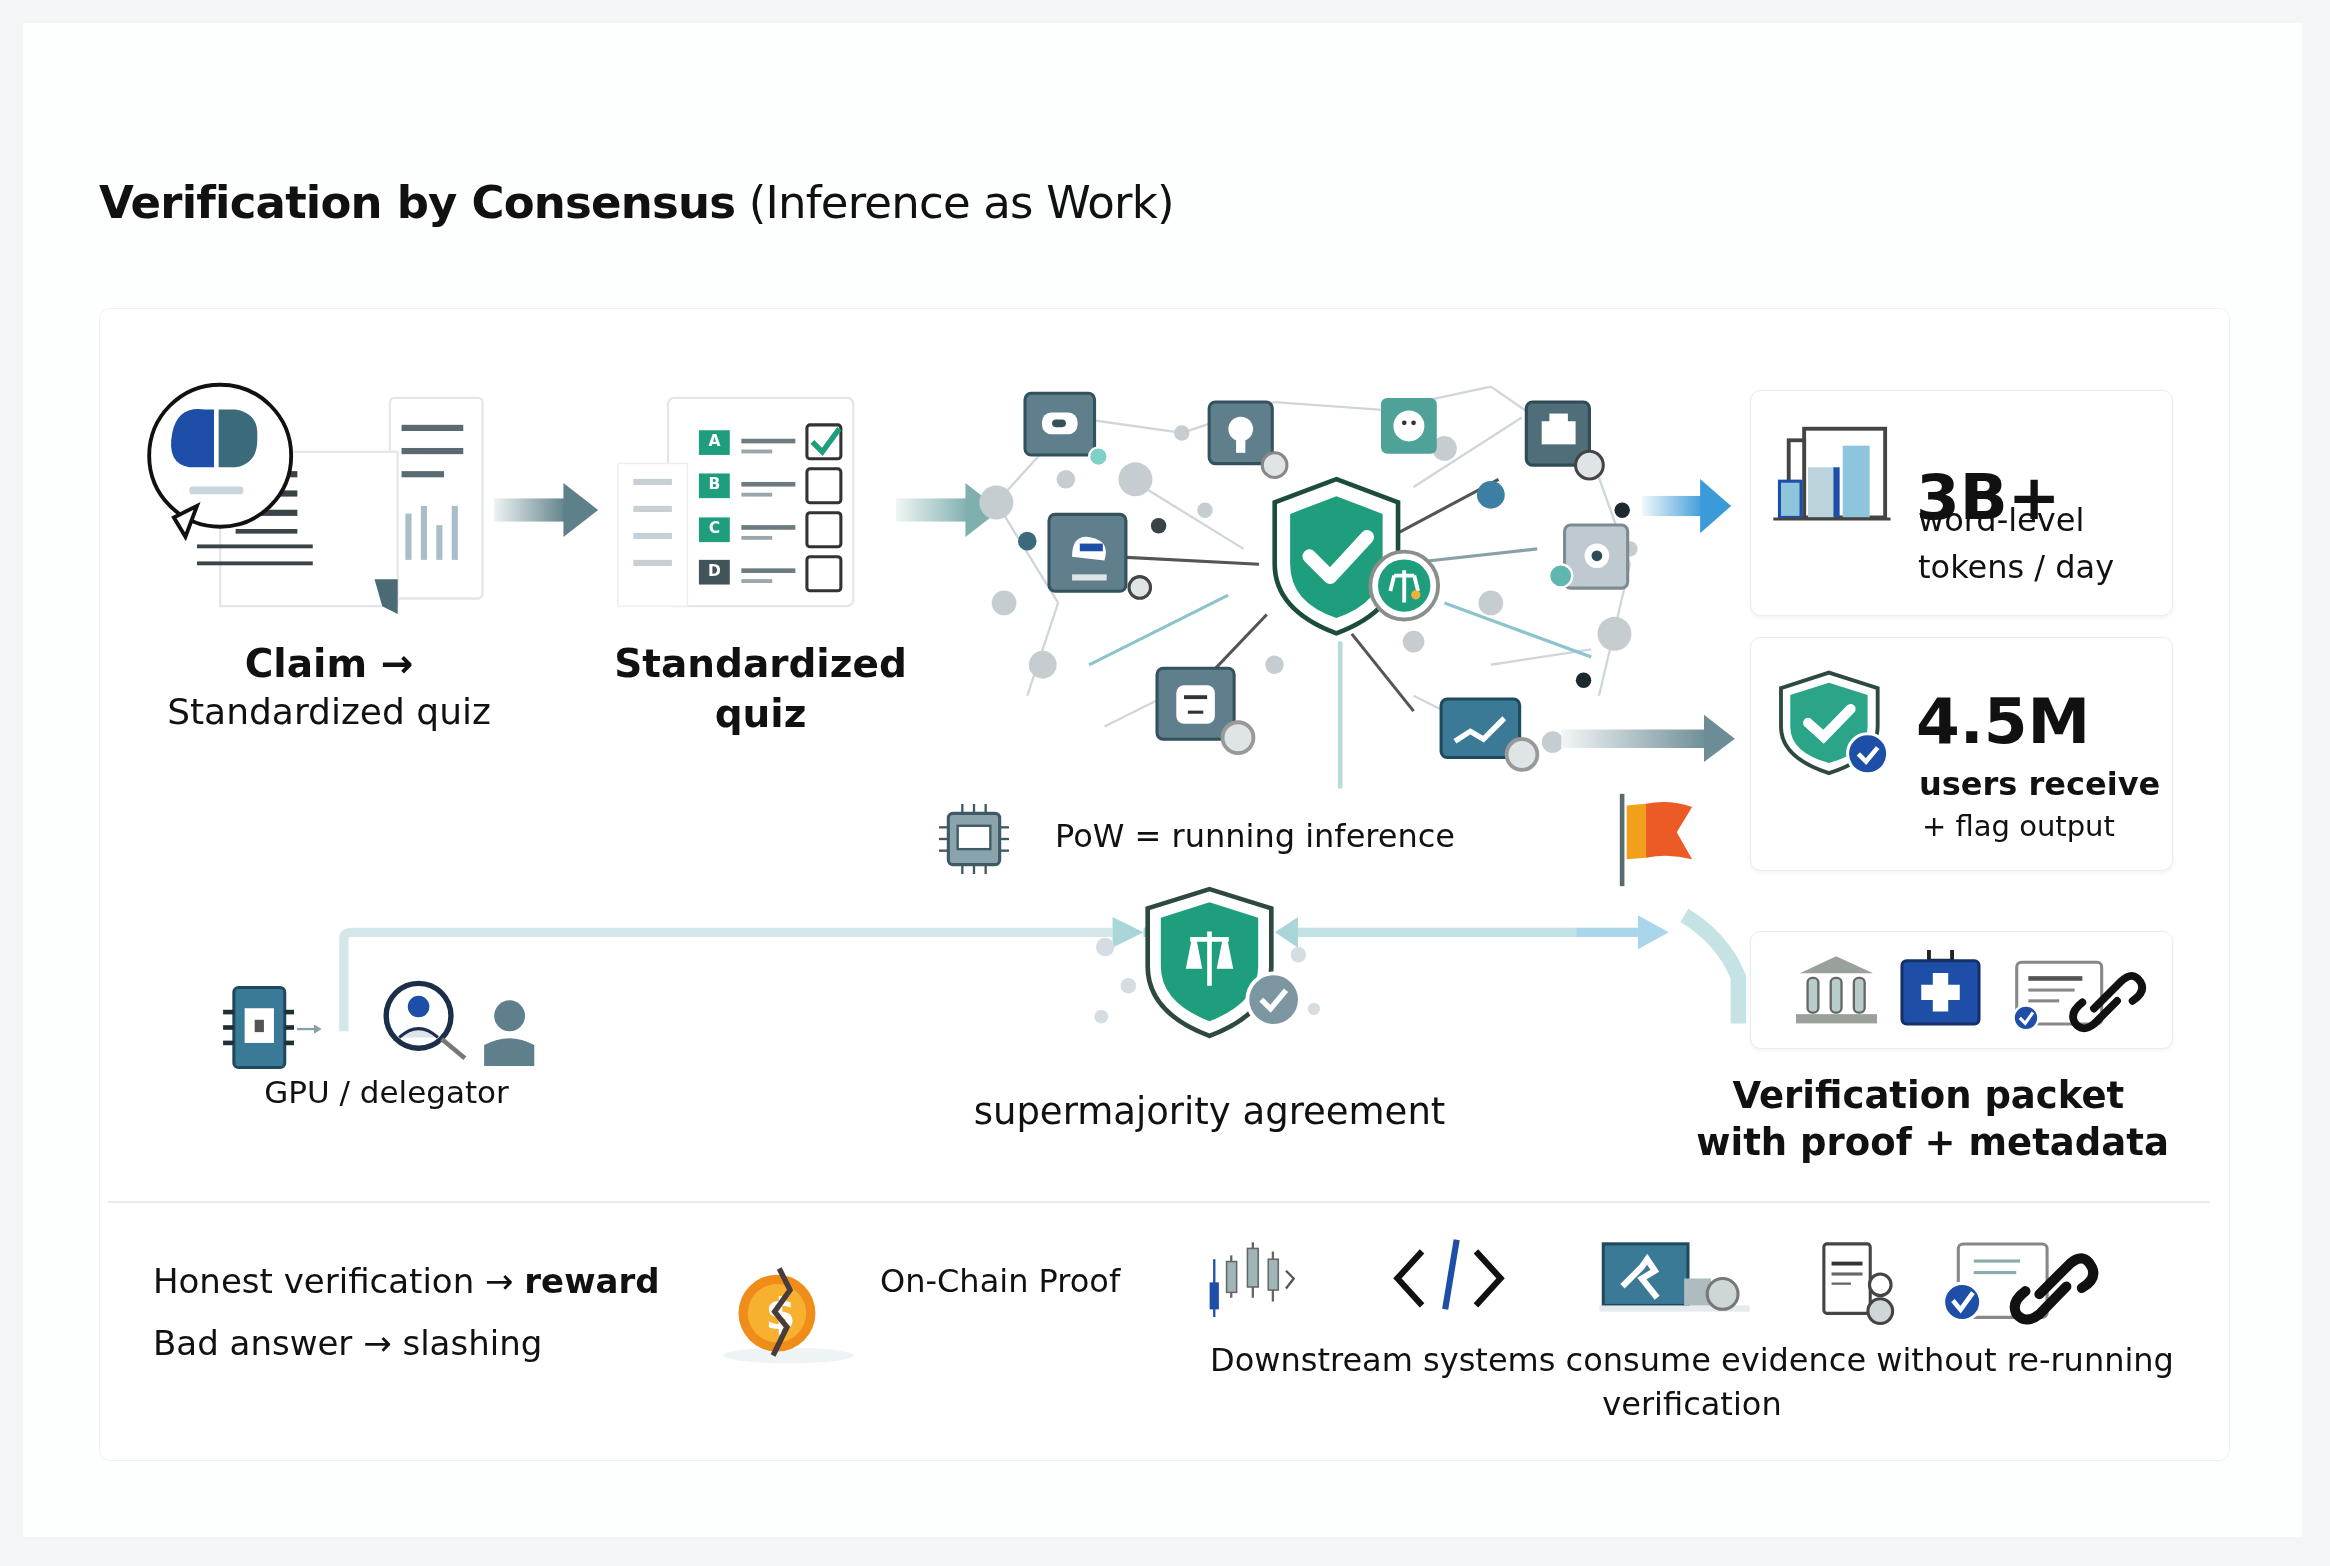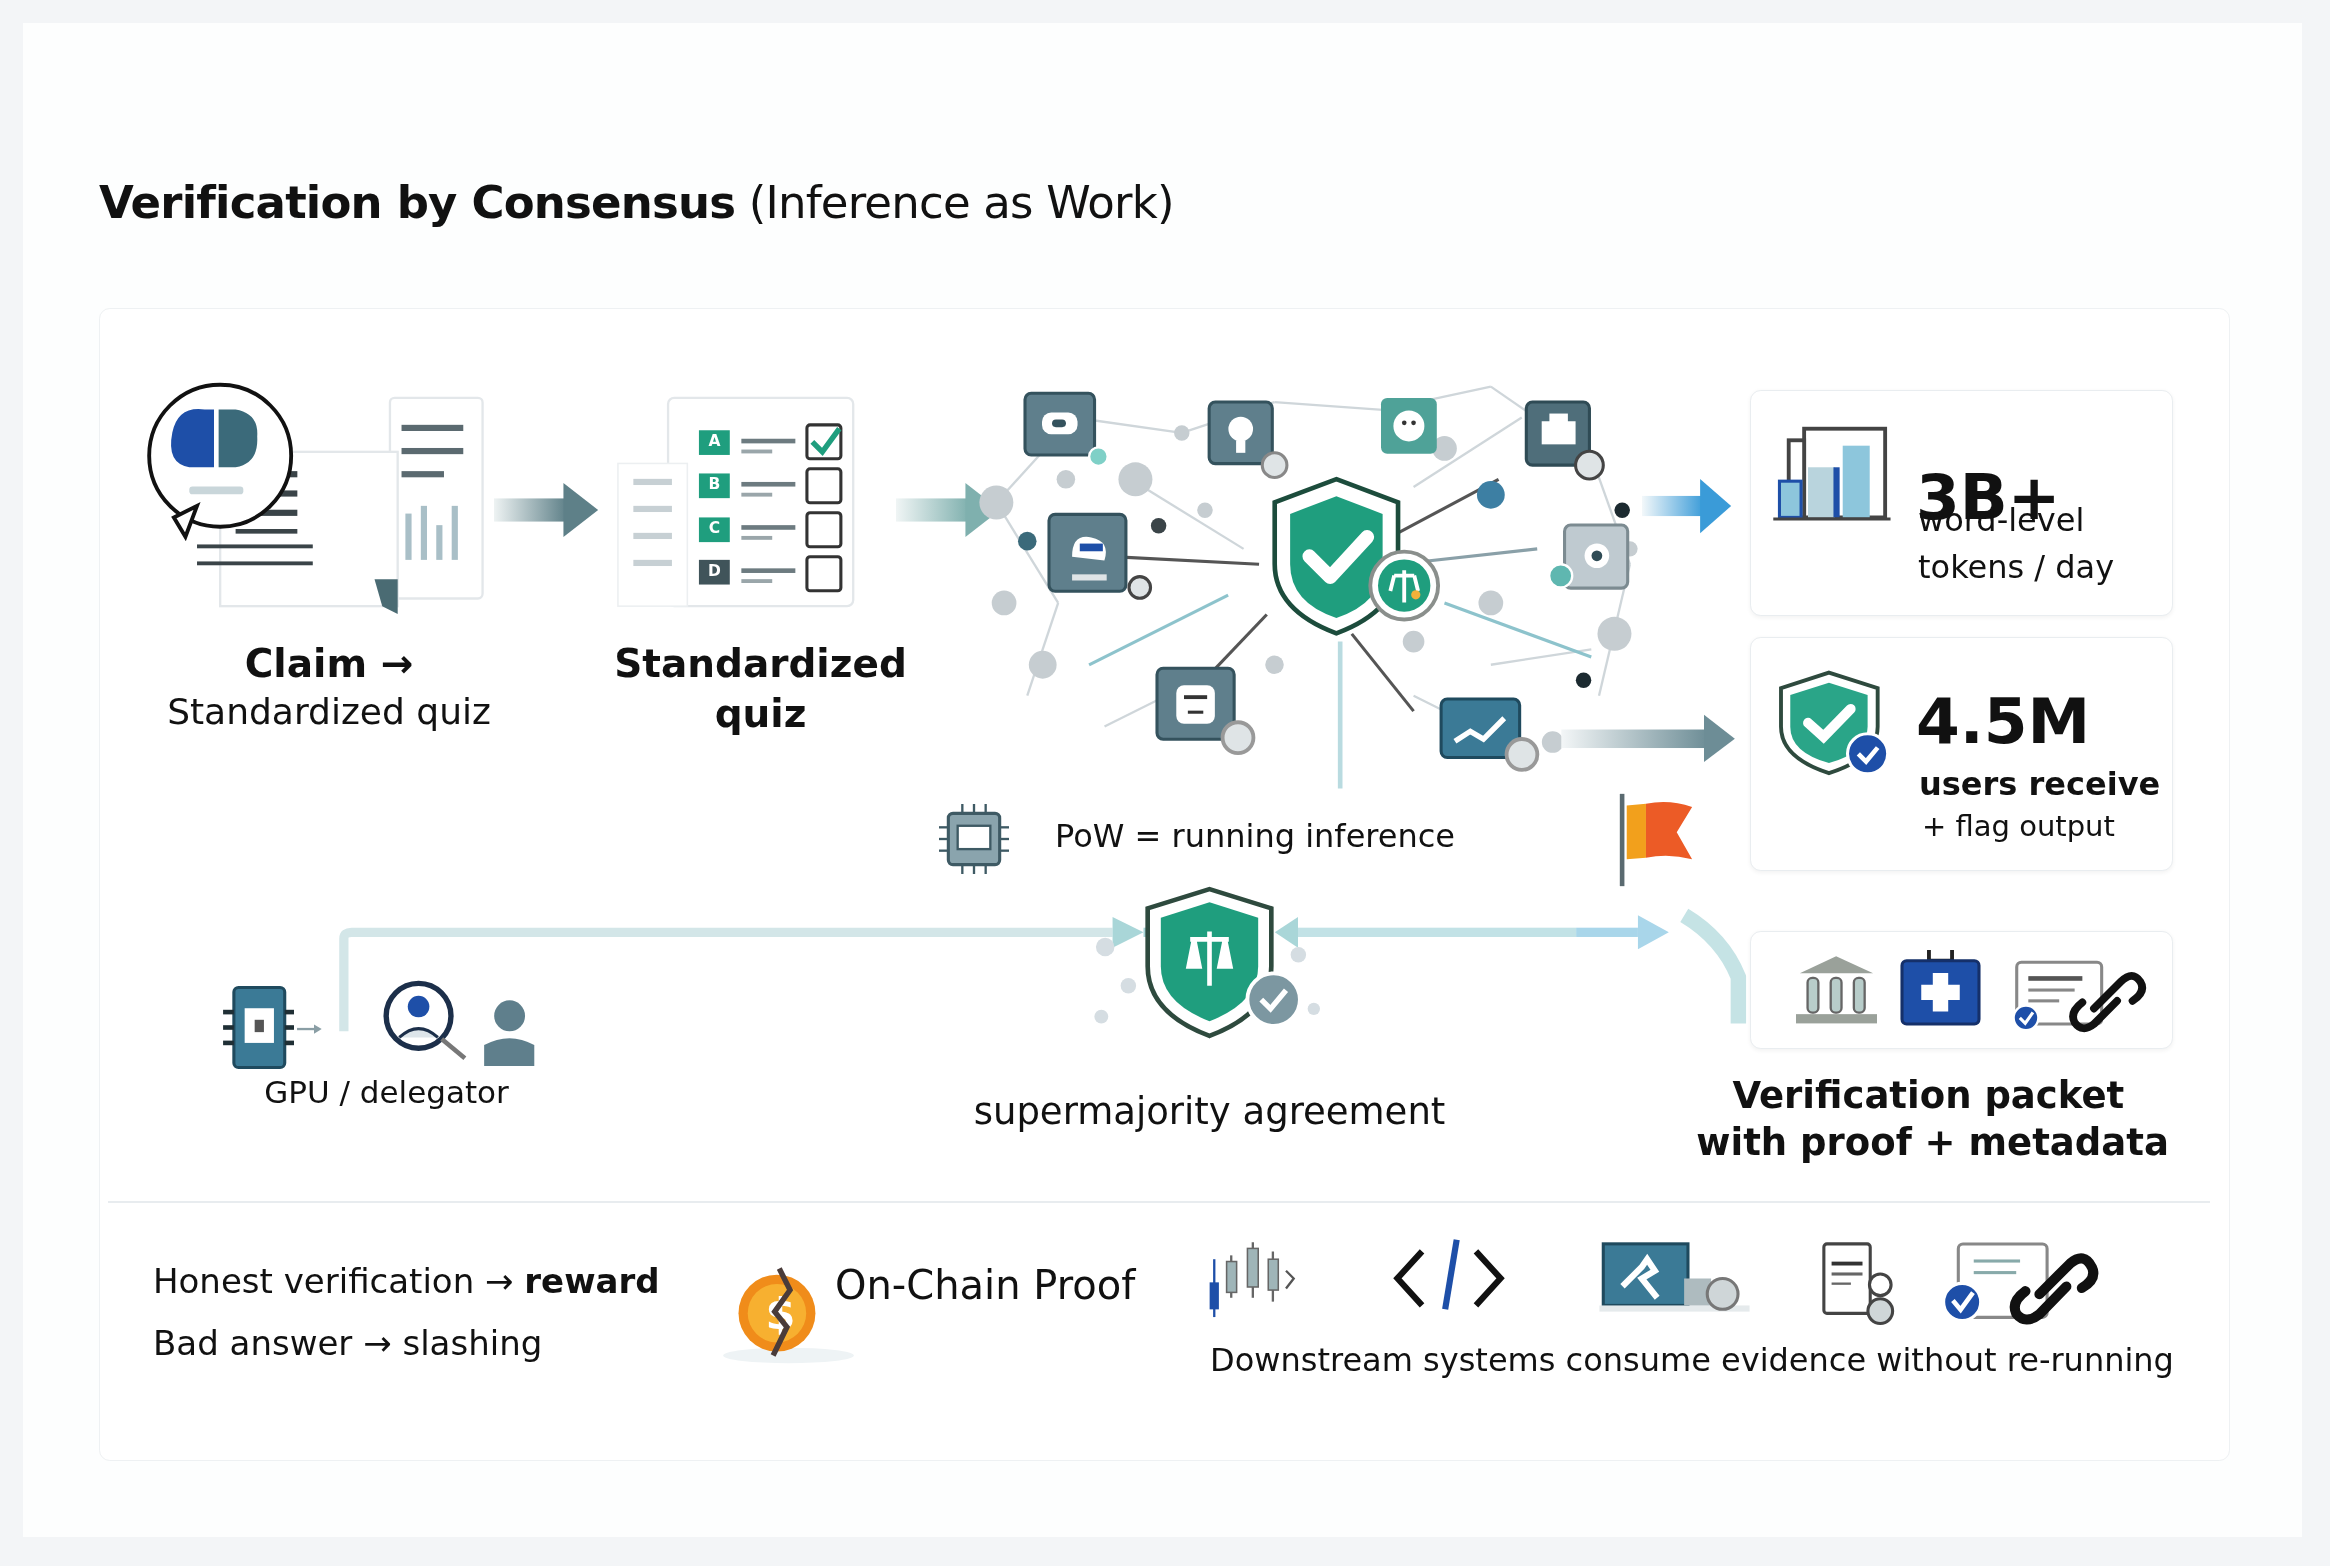--- a/index.html
+++ b/index.html
@@ -388,21 +388,21 @@
 </div>
 <div class="abs" style="left:153px;top:1323px;font-size:34px;white-space:nowrap;">Bad answer → slashing</div>
 
 <svg style="left:719px;top:1267px;" width="139" height="100" viewBox="0 0 180 130">
   <ellipse cx="90" cy="115" rx="85" ry="10" fill="#eef3f5"></ellipse>
   <circle cx="75" cy="60" r="50" fill="#f08c1a"></circle>
   <circle cx="75" cy="60" r="38" fill="#f7b030"></circle>
   <text x="60" y="80" font-size="56" font-weight="bold" fill="#fff" font-family="DejaVu Sans, sans-serif">$</text>
   <path d="M78 2 L92 30 L72 58 L88 78 L70 115" fill="none" stroke="#4a3c3a" stroke-width="7"></path>
 </svg>
-<div class="abs" style="left:835px;top:1262px;font-size:40px;white-space:nowrap;">On-Chain Proof</div>
+<div class="abs" style="left:880px;top:1262px;font-size:32px;white-space:nowrap;">On-Chain Proof</div>
 
 <svg style="left:1205px;top:1236px;" width="135" height="85" viewBox="0 0 175 110">
   <line x1="12" y1="30" x2="12" y2="105" stroke="#1e4fa8" stroke-width="3"></line>
     <rect x="6" y="60" width="12" height="35" fill="#1e4fa8"></rect>
   <line x1="34" y1="25" x2="34" y2="80" stroke="#666" stroke-width="3"></line>
     <rect x="28" y="33" width="13" height="40" fill="#9fb5b8" stroke="#666" stroke-width="2"></rect>
   <line x1="62" y1="8" x2="62" y2="80" stroke="#666" stroke-width="3"></line>
     <rect x="55" y="16" width="14" height="50" fill="#9fb5b8" stroke="#666" stroke-width="2"></rect>
   <line x1="88" y1="20" x2="88" y2="85" stroke="#666" stroke-width="3"></line>
     <rect x="82" y="30" width="13" height="40" fill="#9fb5b8" stroke="#666" stroke-width="2"></rect>
@@ -431,14 +431,15 @@
 <svg style="left:1939px;top:1240px;" width="166" height="93" viewBox="0 0 215 120">
   <rect x="25" y="5" width="115" height="95" rx="6" fill="#fff" stroke="#888" stroke-width="4"></rect>
   <rect x="45" y="25" width="60" height="4" fill="#8aa"></rect>
     <rect x="45" y="40" width="55" height="4" fill="#8aa"></rect>
   <circle cx="30" cy="80" r="24" fill="#1e4fa8" stroke="#fff" stroke-width="4"></circle>
   <path d="M18 78 L28 90 L44 68" fill="none" stroke="#fff" stroke-width="6"></path>
   <path d="M130 70 L170 30 Q188 15 198 35 Q205 50 185 62 M165 60 L130 96 Q112 110 100 95 Q93 80 112 66" fill="none" stroke="#111" stroke-width="13" stroke-linecap="round"></path>
 </svg>
 <div class="lbl" style="left:1182px;top:1341px;width:1020px;">
   <div style="font-size:32px;">Downstream systems consume evidence without re-running</div>
+  <div style="font-size:32px;margin-top:6.2px;">verification</div>
 </div>
 
 
 </body></html>

